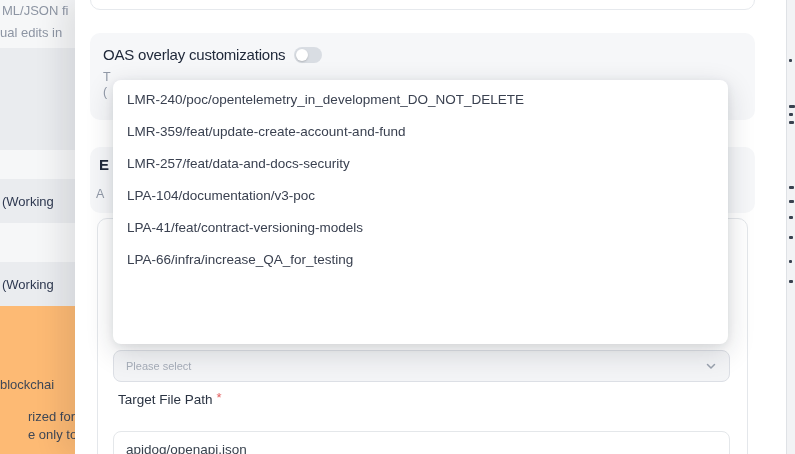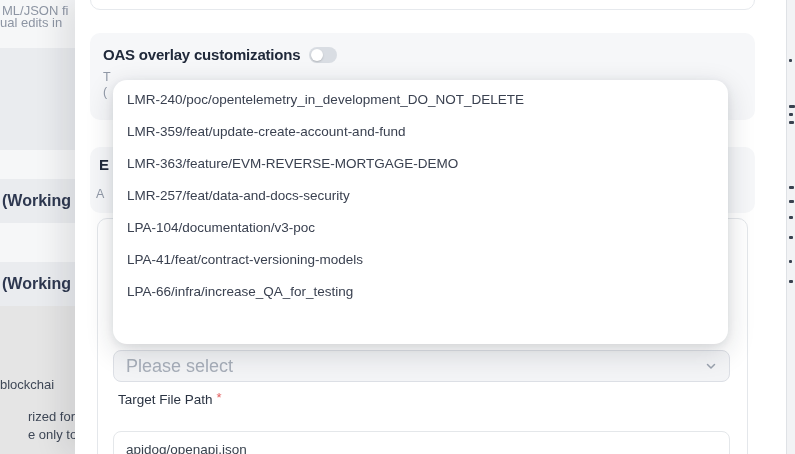--- a/index.html
+++ b/index.html
@@ -10,78 +10,78 @@
     -webkit-font-smoothing:antialiased;
   }
   .abs{position:absolute;}
 
   
   .underlay-left{left:0;top:0;width:80px;height:454px;background:#f6f7f8;}
   .u-frag{position:absolute;color:#8d95a3;font-size:13px;white-space:nowrap;text-align:right;}
   .u-band{position:absolute;left:0;width:80px;background:#eaecef;}
   .u-row{position:absolute;left:0;width:80px;height:44px;background:#eaecef;
          display:flex;align-items:center;overflow:hidden;}
-  .u-row span{color:#2e3850;font-weight:700;font-size:16px;padding-left:2px;white-space:nowrap;}
-  .u-bottom{position:absolute;left:0;top:306px;width:80px;height:148px;background:#e5e5e5;}
+  .u-row span{color:#2e3850;font-weight:400;font-size:13px;padding-left:2px;white-space:nowrap;}
+  .u-bottom{position:absolute;left:0;top:306px;width:80px;height:148px;background:#fdba74;}
   .u-body{position:absolute;color:#3f4857;font-size:13px;white-space:nowrap;}
 
   
   .underlay-right{right:0;top:0;width:9px;height:454px;background:#f2f3f5;border-left:1px solid #dfe2e6;box-sizing:border-box;}
   .mark{position:absolute;left:2px;background:#3a4350;height:3px;border-radius:1px;}
 
   
   .modal{left:75px;top:0;width:711px;height:454px;background:#ffffff;
          box-shadow:-12px 0 28px rgba(15,20,30,.10);}
 
   .top-remnant{left:15px;top:-26px;width:665px;height:36px;background:#fff;
                border:1px solid #e6e9ed;border-radius:10px;box-sizing:border-box;}
 
   .section-box{background:#f6f7f9;border-radius:10px;}
   .oas-box{left:15px;top:33px;width:665px;height:87px;}
   .oas-head{position:absolute;left:13px;top:13px;display:flex;align-items:center;gap:9px;}
-  .sec-title{font-size:15px;font-weight:700;color:#20293a;letter-spacing:-0.2px;white-space:nowrap;}
+  .sec-title{font-size:15px;font-weight:400;color:#20293a;letter-spacing:-0.2px;white-space:nowrap;}
   .toggle{width:28px;height:16px;border-radius:9px;background:#d9dde3;position:relative;flex:0 0 auto;}
   .toggle .knob{position:absolute;left:2px;top:2px;width:12px;height:12px;border-radius:50%;
                 background:#fff;box-shadow:0 1px 2px rgba(0,0,0,.18);}
   .muted-frag{position:absolute;color:#9199a7;font-size:12.5px;white-space:nowrap;}
 
   .sec2-box{left:15px;top:147px;width:665px;height:66px;}
   .sec2-head{position:absolute;left:9px;top:9px;font-size:15px;font-weight:700;color:#20293a;}
   .sec2-sub{position:absolute;left:6px;top:40px;}
 
   .card{left:22px;top:218px;width:651px;height:280px;background:#fff;
         border:1px solid #e4e7eb;border-radius:10px;box-sizing:border-box;}
 
   .select{position:absolute;left:15px;top:131px;width:617px;height:32px;box-sizing:border-box;
           background:#f3f4f6;border:1px solid #dcdfe5;border-radius:8px;
           display:flex;align-items:center;justify-content:space-between;padding:0 12px;cursor:default;}
-  .select .ph{color:#a7aeb9;font-size:18px;}
+  .select .ph{color:#a7aeb9;font-size:11px;}
 
   .field-label{position:absolute;left:20px;top:173px;font-size:13.5px;font-weight:500;color:#2a3342;}
   .req{color:#e25d5d;font-size:13px;margin-left:4px;position:relative;top:-2px;font-weight:400;}
 
   .text-input{position:absolute;left:15px;top:212px;width:617px;height:42px;box-sizing:border-box;
               background:#fff;border:1px solid #e4e7ea;border-radius:8px;
               display:flex;align-items:flex-start;padding:10px 12px;}
   .text-input .val{color:#39424e;font-size:13.5px;white-space:nowrap;}
 
   
   .dropdown{left:38px;top:80px;width:615px;height:264px;box-sizing:border-box;z-index:20;
-            background:#fff;border-radius:14px;padding:4px 5px;
+            background:#fff;border-radius:8px;padding:4px 5px;
             box-shadow:0 8px 28px rgba(25,32,45,.16),0 2px 8px rgba(25,32,45,.08);}
   .dd-item{height:32px;line-height:32px;padding:0 9px;border-radius:6px;
            font-size:13.5px;color:#3a4150;white-space:nowrap;overflow:hidden;cursor:default;}
   .dd-item.highlighted{background:#eef0f2;}
 </style>
 </head>
 <body>
 
 <div class="abs underlay-left">
   <div class="u-frag" style="left:2px;top:3px;">ML/JSON fi</div>
-  <div class="u-frag" style="left:0;top:15px;">ual edits in</div>
+  <div class="u-frag" style="left:0;top:25px;">ual edits in</div>
   <div class="u-band" style="top:48px;height:102px;"></div>
   <div class="u-row" style="top:179px;">
     <span>(Working</span>
   </div>
   <div class="u-row" style="top:262px;">
     <span>(Working</span>
   </div>
   <div class="u-bottom">
     <div class="u-body" style="left:0;top:71px;">blockchai</div>
     <div class="u-body" style="left:0;top:103px;padding-left:28px;">rized for e</div>
@@ -122,21 +122,20 @@
     </div>
 
     <div class="text-input">
       <span class="val">apidog/openapi.json</span>
     </div>
   </div>
 
   <div class="abs dropdown">
       <div class="dd-item">LMR-240/poc/opentelemetry_in_development_DO_NOT_DELETE</div>
       <div class="dd-item">LMR-359/feat/update-create-account-and-fund</div>
-      <div class="dd-item">LMR-363/feature/EVM-REVERSE-MORTGAGE-DEMO</div>
       <div class="dd-item">LMR-257/feat/data-and-docs-security</div>
       <div class="dd-item">LPA-104/documentation/v3-poc</div>
       <div class="dd-item">LPA-41/feat/contract-versioning-models</div>
       <div class="dd-item">LPA-66/infra/increase_QA_for_testing</div>
     </div>
 </div>
 
 <div class="abs underlay-right">
   <div class="mark" style="top:59px;width:3px;"></div>
   <div class="mark" style="top:105px;width:6px;"></div>

